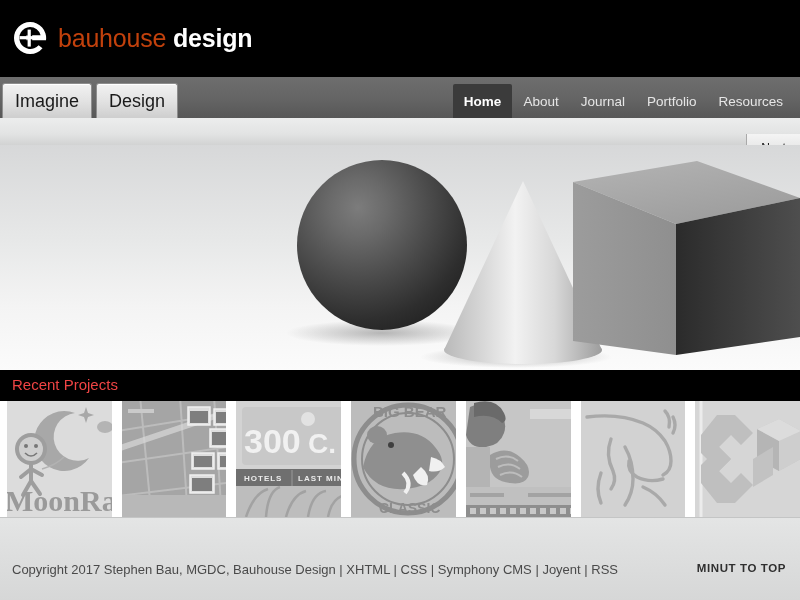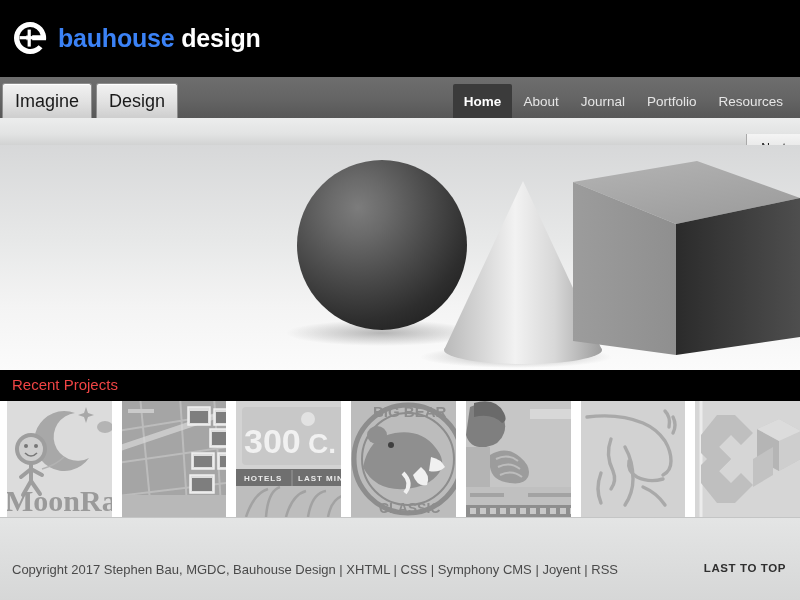--- a/index.html
+++ b/index.html
@@ -17,21 +17,21 @@
   }
   .logo-wrap{
     position:absolute;left:12px;top:20px;
     display:flex;align-items:center;gap:10px;
   }
   .logo-mark{width:36px;height:36px;display:block;}
   .logo-text{
     font-size:25px;line-height:36px;letter-spacing:-0.2px;
     white-space:nowrap;
   }
-  .logo-text .part-a{color:#3b82f6;font-weight:700;}
+  .logo-text .part-a{color:#c2410c;font-weight:400;}
   .logo-text .part-b{color:#ffffff;font-weight:700;}
 
   
   .navbar{
     position:absolute;left:0;top:77px;width:800px;height:41px;
     background:linear-gradient(to bottom,#6e6e6e 0%,#646464 55%,#575757 100%);
     border-bottom:1px solid #3a3a3a;
   }
   .tabs-left{position:absolute;left:2px;top:6px;display:flex;gap:4px;}
   .tab-l{
@@ -360,16 +360,16 @@
         <path d="M84 40 L106 30 L106 58 L84 70 Z" fill="#cecece"></path>
         <path d="M62 28 L84 18 L106 30 L84 40 Z" fill="#dcdcdc"></path>
         <path d="M58 58 L78 46 L78 74 L58 86 Z" fill="#c2c2c2"></path>
       </svg>
     </div>
 
   </div>
 
   <div class="footer">
     <div class="copyright">Copyright 2017 Stephen Bau, MGDC, Bauhouse Design | XHTML | CSS | Symphony CMS | Joyent | RSS</div>
-    <div class="back-to-top">LAST TO TOP</div>
+    <div class="back-to-top">MINUT TO TOP</div>
   </div>
 
 </div>
 
 </body></html>

